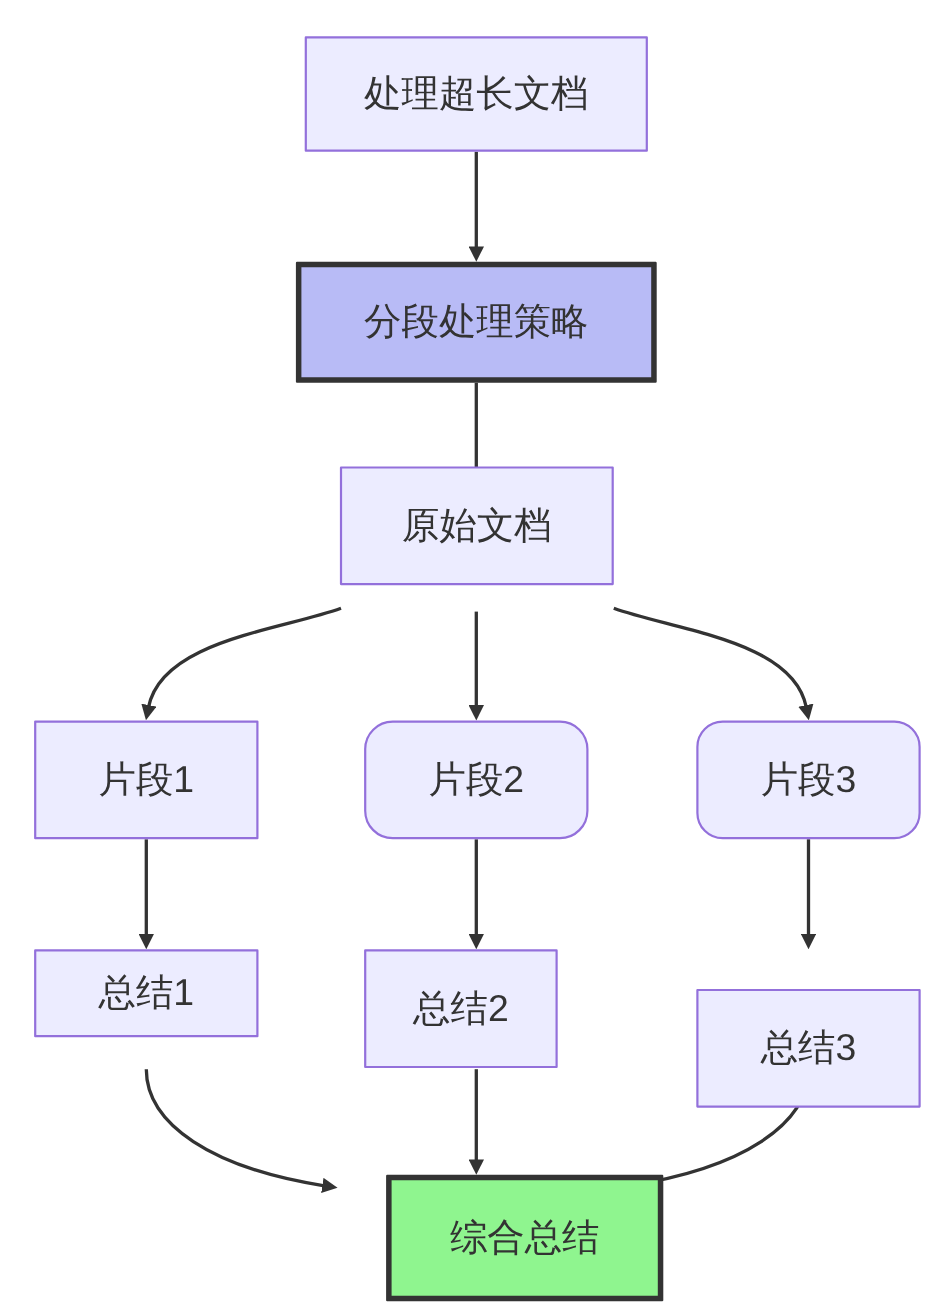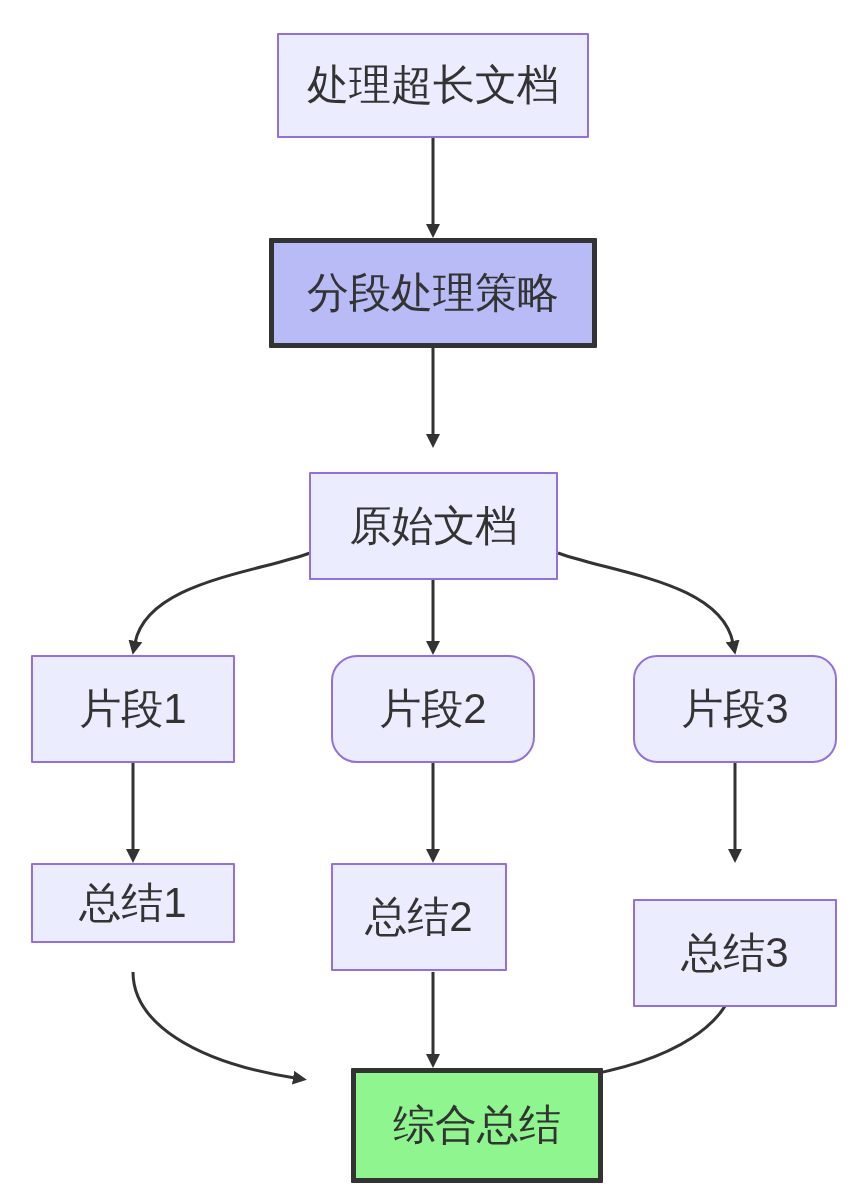--- a/index.html
+++ b/index.html
@@ -43,21 +43,21 @@
     fill: var(--edge_color);
     stroke: none;
   }
   .node {
     position: absolute;
     box-sizing: border-box;
     display: flex;
     align-items: center;
     justify-content: center;
     text-align: center;
-    font-size: 42px;
+    font-size: 34px;
     line-height: 1.2;
     color: var(--text_color);
     background: var(--node_fill);
     border: 2px solid var(--node_border);
     border-radius: 1px;
   }
   .node.highlight {
     background: var(--highlight_fill);
     border: 5px solid var(--highlight_border);
   }
@@ -92,21 +92,21 @@
   </svg>
 
   <div class="node" style="left:277px; top:33px; width:312px; height:105px;">
     <span>处理超长文档</span>
   </div>
 
   <div class="node highlight" style="left:269px; top:238px; width:328px; height:110px;text-align:right;">
     <span>分段处理策略</span>
   </div>
 
-  <div class="node" style="left:309px; top:472px; width:249px; height:108px;">
+  <div class="node" style="left:309px; top:424px; width:249px; height:108px;">
     <span>原始文档</span>
   </div>
 
   <div class="node" style="left:31px; top:655px; width:204px; height:108px;text-align:right;">
     <span>片段1</span>
   </div>
 
   <div class="node" style="left:331px; top:655px; width:204px; height:108px;border-radius:26px;">
     <span>片段2</span>
   </div>

